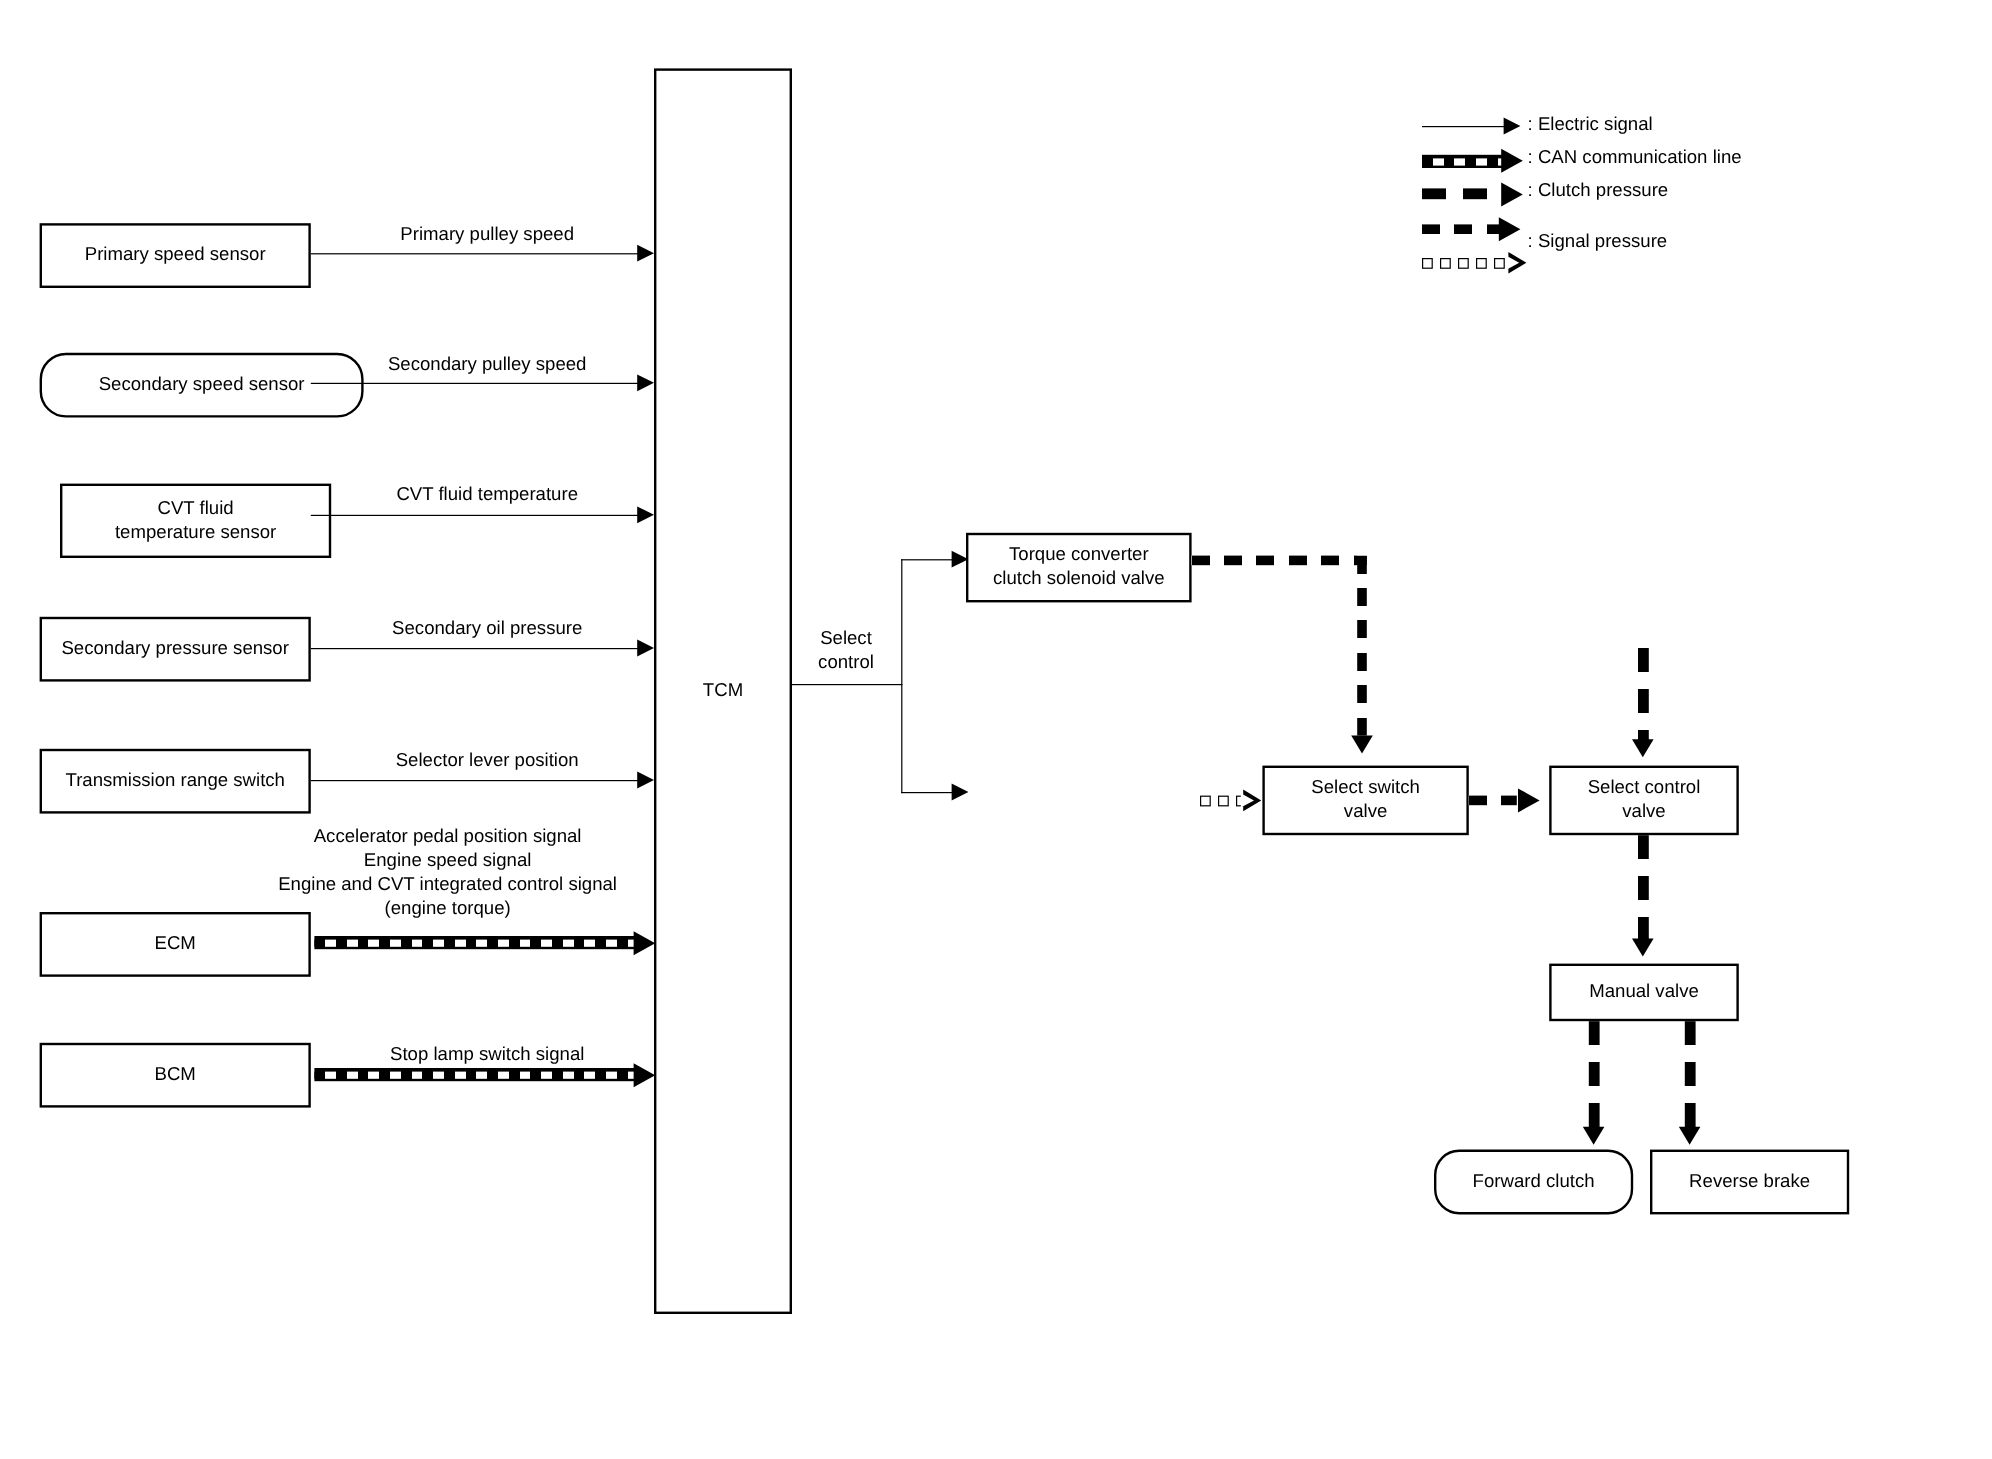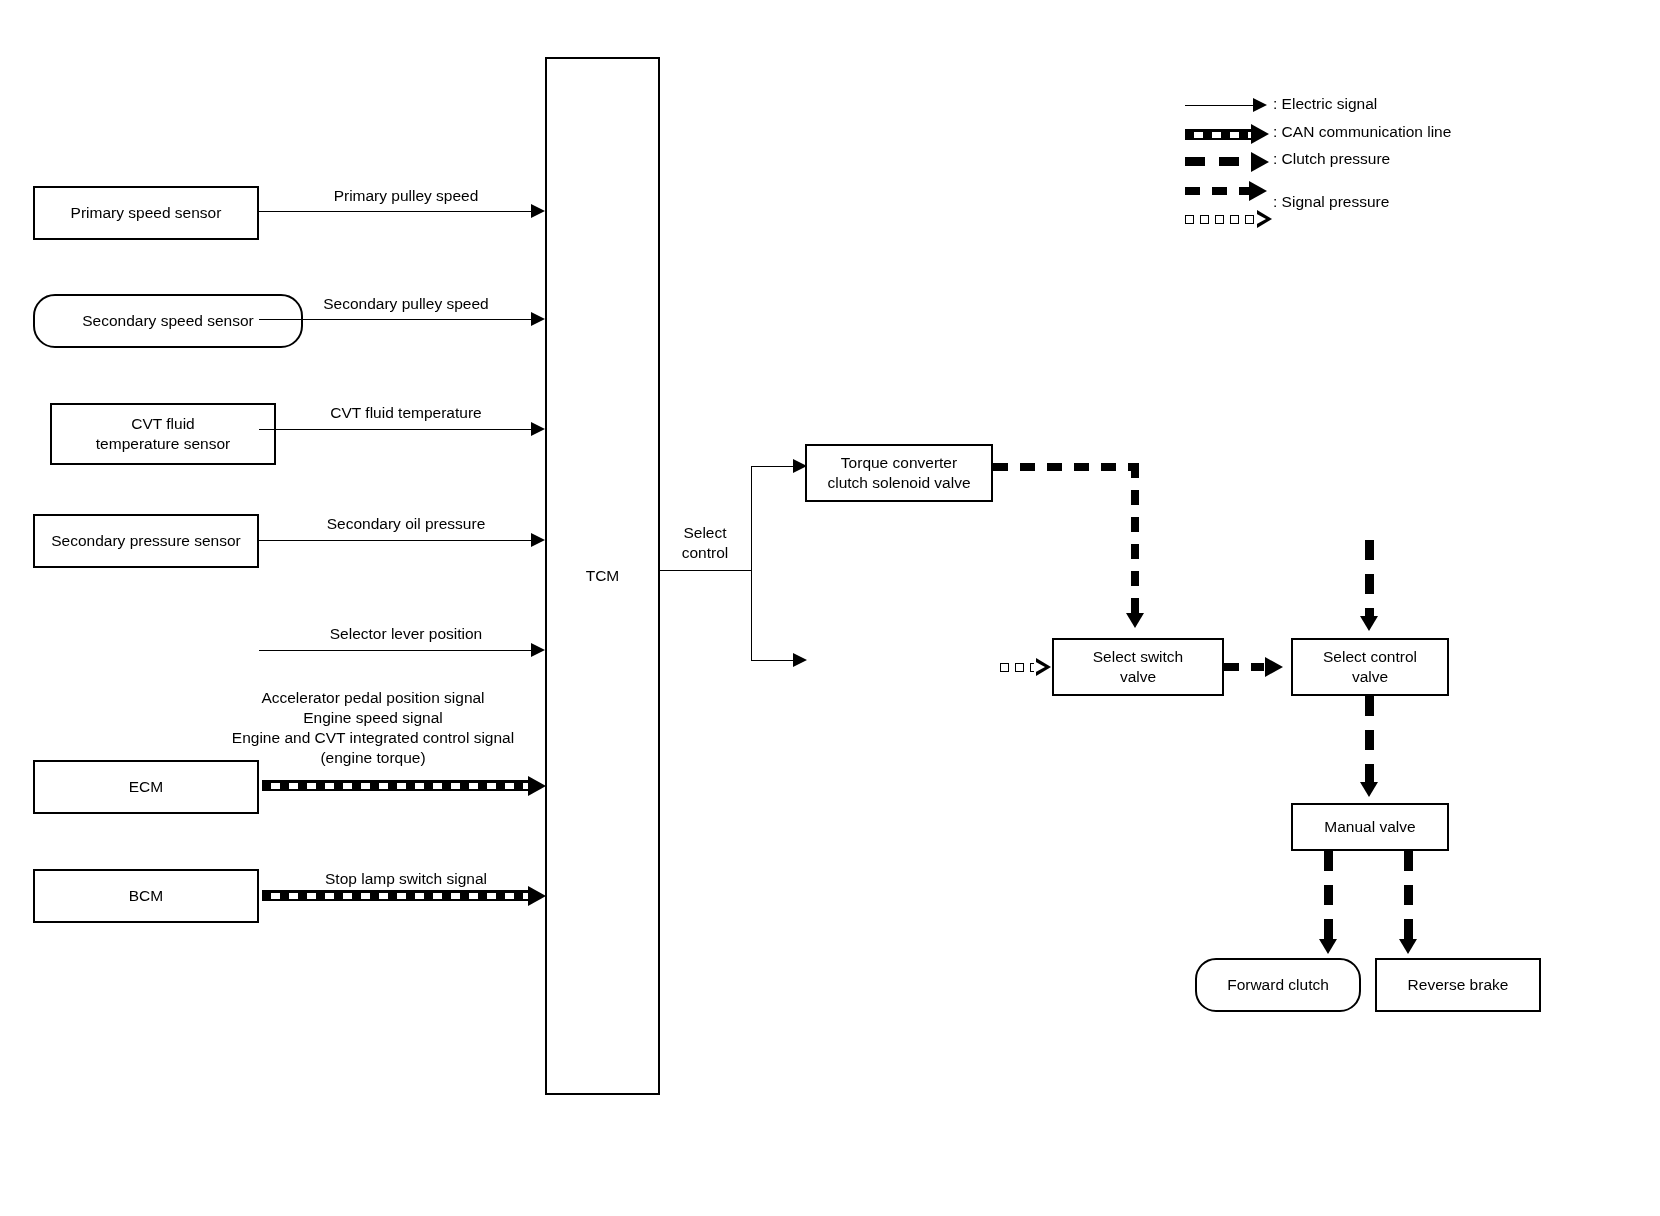--- a/index.html
+++ b/index.html
@@ -135,20 +135,23 @@
 
   <div class="box" style="left:33px;top:403px;width:226px;height:62px;white-space:pre-line;margin-left:17px;">
     <span>CVT fluid
 temperature sensor</span>
   </div>
 
   <div class="box" style="left:33px;top:514px;width:226px;height:54px;">
     <span>Secondary pressure sensor</span>
   </div>
 
+  <div class="box" style="left:33px;top:624px;width:226px;height:54px;">
+    <span>Transmission range switch</span>
+  </div>
 
   <div class="box" style="left:33px;top:760px;width:226px;height:54px;">
     <span>ECM</span>
   </div>
 
   <div class="box" style="left:33px;top:869px;width:226px;height:54px;">
     <span>BCM</span>
   </div>
 
   <div class="lbl" style="left:262px;top:186px;width:288px;">Primary pulley speed</div>

